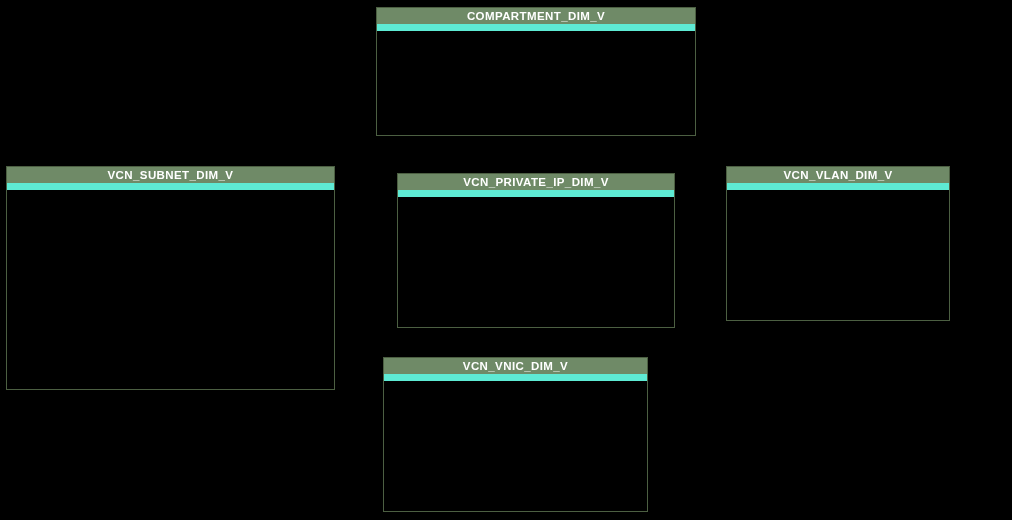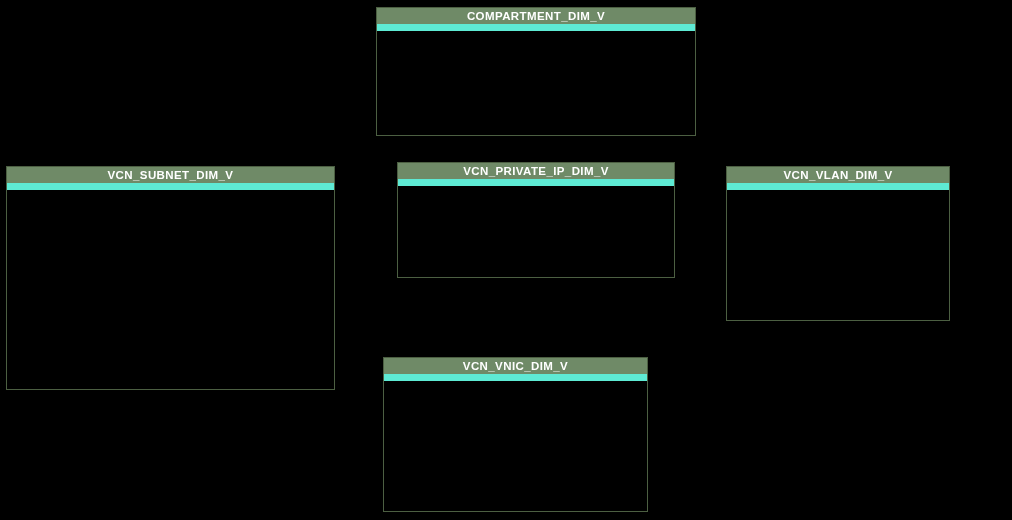--- a/index.html
+++ b/index.html
@@ -41,21 +41,21 @@
     letter-spacing: 0.4px;
     white-space: nowrap;
   }
   .table-body {
     flex: 1;
     background: #000000;
   }
   
   .box-compartment { left: 376px; top: 7px;   width: 320px; height: 129px; }
   .box-subnet      { left: 6px;   top: 166px; width: 329px; height: 224px; }
-  .box-private-ip  { left: 397px; top: 162px; width: 278px; height: 116px; gap: 28px; }
+  .box-private-ip  { left: 397px; top: 173px; width: 278px; height: 155px; gap: 28px; }
   .box-vlan        { left: 726px; top: 166px; width: 224px; height: 155px; }
   .box-vnic        { left: 383px; top: 357px; width: 265px; height: 155px; }
 </style>
 </head>
 <body>
 
 <div class="canvas">
 
   <div class="table-box box-compartment">
     <div class="table-header">

